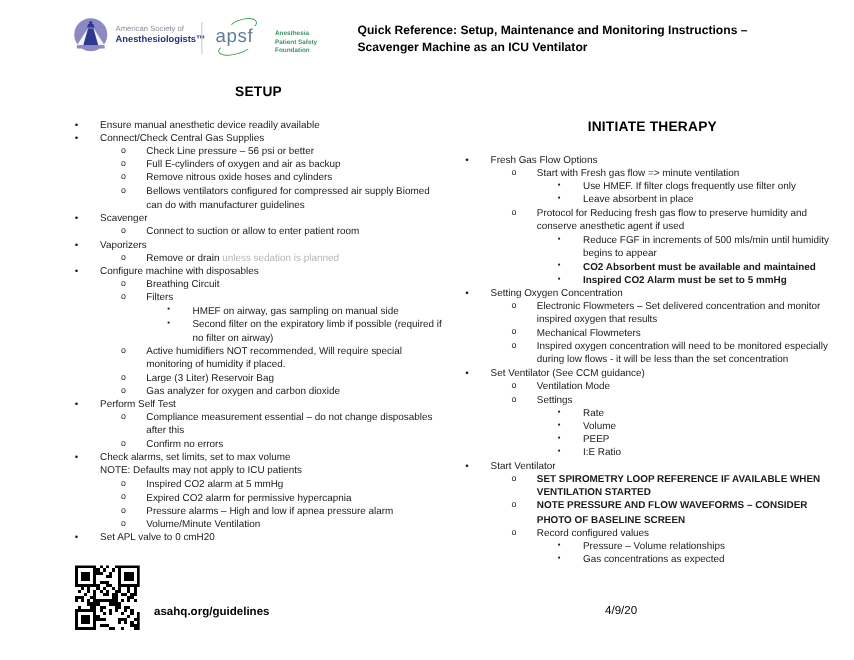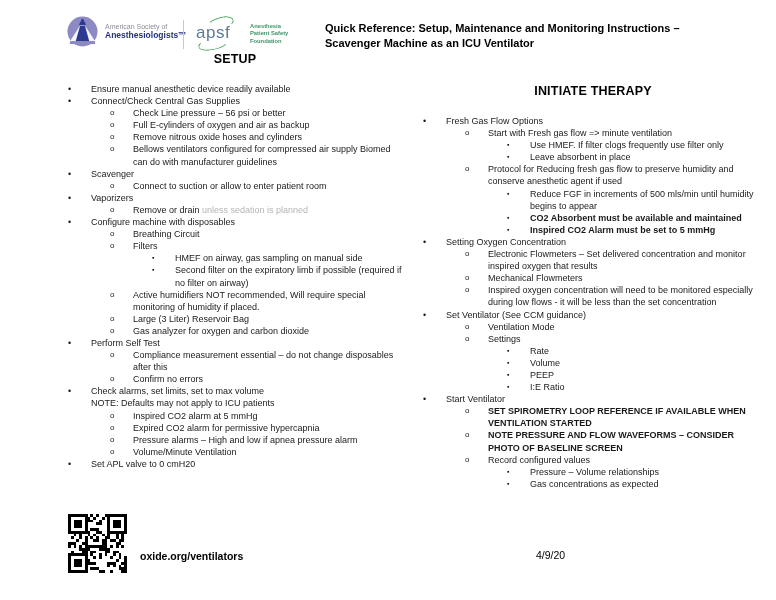--- a/index.html
+++ b/index.html
@@ -7,49 +7,49 @@
   body { font-family: "Liberation Sans", sans-serif; color: #1a1a1a; position: relative; }
 
   
   .header { position: absolute; left: 0; top: 0; width: 776px; height: 64px; }
   .asa-logo { position: absolute; left: 67px; top: 16px; display: flex; align-items: center; }
   .asa-circle { width: 31px; height: 31px; flex: none; }
   .asa-text { margin-left: 7px; line-height: 1.15; }
   .asa-text .l1 { font-size: 7px; color: #8d8d99; }
   .asa-text .l2 { font-size: 8.5px; font-weight: bold; color: #253081; }
   .logo-divider { position: absolute; left: 183px; top: 20px; width: 1px; height: 29px; background: #c9c9c9; }
-  .apsf-logo { position: absolute; left: 194px; top: 18px; display: flex; align-items: center; }
+  .apsf-logo { position: absolute; left: 194px; top: 18px; display: flex; align-items: flex-end; }
   .apsf-mark { position: relative; width: 52px; height: 32px; }
   .apsf-word { position: absolute; left: 2px; top: 5px; font-size: 17px; letter-spacing: 0.5px; color: #5e7c96; font-weight: normal; }
   .apsf-arc { position: absolute; border: 1.6px solid #45a85d; border-radius: 50%; background: transparent; }
   .apsf-arc.top { left: 14px; top: -1px; width: 26px; height: 12px; border-bottom-color: transparent; border-left-color: transparent; transform: rotate(-14deg); }
   .apsf-arc.bottom { left: 4px; top: 20px; width: 30px; height: 12px; border-top-color: transparent; border-right-color: transparent; transform: rotate(-12deg); }
   .apsf-text { margin-left: 4px; font-size: 5.8px; line-height: 1.25; color: #3f9368; font-weight: bold; }
   .doc-title { position: absolute; left: 325px; top: 21px; width: 450px; font-size: 11px; font-weight: bold; line-height: 14.5px; color: #000; }
 
   
-  .column { position: absolute; top: 52px; }
+  .column { position: absolute; top: 76px; }
   .column.left  { left: 68px;  width: 334px; }
   .column.right { left: 423px; width: 340px; margin-top: 32px; }
   .col-heading { text-align: center; font-size: 12.5px; font-weight: bold; letter-spacing: 0.2px; margin-bottom: 17px; color: #000; }
   .list { font-size: 9px; line-height: 12.1px; }
   .li { display: flex; }
   .li .marker { flex: none; width: 23px; }
   .li.l2 { margin-left: 42px; }
   .li.l3 { margin-left: 84px; }
   .li.l2 .marker { font-size: 8px; }
   .li.l3 .marker { font-size: 7px; }
   .li .txt { flex: 1; }
   .li.bold .txt { font-weight: bold; }
   .gray { color: #b5b5b5; }
 
   
   .qr { position: absolute; left: 68px; top: 514px; width: 59px; height: 59px; }
   .site-url { position: absolute; left: 140px; top: 550px; font-size: 10.5px; font-weight: bold; color: #000; }
-  .doc-date { position: absolute; left: 536px; top: 549px; font-size: 10.5px; color: #000; }
+  .doc-date { position: absolute; left: 550px; top: 549px; font-size: 10.5px; color: #000; }
 </style>
 </head>
 <body>
 
 <div class="header">
   <div class="asa-logo">
     <svg class="asa-circle" viewBox="0 0 32 32">
       <circle cx="16" cy="16" r="15.5" fill="#8d89c2"></circle>
       <path d="M16 6 L3 26 L29 26 Z" fill="#ffffff" opacity="0.9"></path>
       <path d="M13.5 10 L9 26 L23 26 L18.5 10 Z" fill="#2b3990"></path>
@@ -300,14 +300,14 @@
       <div class="li l3">
         <span class="marker">▪</span>
         <span class="txt"><span>Gas concentrations as expected</span></span>
       </div>
     </div>
 </div>
 
 <svg class="qr" id="qr-svg" viewBox="0 0 21 21" shape-rendering="crispEdges">
     <path d="M8 0h1v1h-1zM10 0h1v1h-1zM13 0h1v1h-1zM7 1h1v1h-1zM9 1h1v1h-1zM12 1h1v1h-1zM7 2h1v1h-1zM8 2h1v1h-1zM11 2h1v1h-1zM10 3h1v1h-1zM11 3h1v1h-1zM8 5h1v1h-1zM9 5h1v1h-1zM10 5h1v1h-1zM7 6h1v1h-1zM10 6h1v1h-1zM11 6h1v1h-1zM2 7h1v1h-1zM4 7h1v1h-1zM7 7h1v1h-1zM9 7h1v1h-1zM12 7h1v1h-1zM14 7h1v1h-1zM17 7h1v1h-1zM19 7h1v1h-1zM1 8h1v1h-1zM4 8h1v1h-1zM6 8h1v1h-1zM8 8h1v1h-1zM10 8h1v1h-1zM13 8h1v1h-1zM14 8h1v1h-1zM17 8h1v1h-1zM19 8h1v1h-1zM3 9h1v1h-1zM6 9h1v1h-1zM9 9h1v1h-1zM10 9h1v1h-1zM12 9h1v1h-1zM13 9h1v1h-1zM15 9h1v1h-1zM16 9h1v1h-1zM18 9h1v1h-1zM19 9h1v1h-1zM0 10h1v1h-1zM1 10h1v1h-1zM2 10h1v1h-1zM5 10h1v1h-1zM6 10h1v1h-1zM12 10h1v1h-1zM13 10h1v1h-1zM17 10h1v1h-1zM18 10h1v1h-1zM0 11h1v1h-1zM2 11h1v1h-1zM4 11h1v1h-1zM6 11h1v1h-1zM7 11h1v1h-1zM8 11h1v1h-1zM9 11h1v1h-1zM10 11h1v1h-1zM11 11h1v1h-1zM12 11h1v1h-1zM13 11h1v1h-1zM15 11h1v1h-1zM17 11h1v1h-1zM19 11h1v1h-1zM4 12h1v1h-1zM5 12h1v1h-1zM6 12h1v1h-1zM7 12h1v1h-1zM11 12h1v1h-1zM12 12h1v1h-1zM13 12h1v1h-1zM14 12h1v1h-1zM1 13h1v1h-1zM5 13h1v1h-1zM6 13h1v1h-1zM8 13h1v1h-1zM9 13h1v1h-1zM13 13h1v1h-1zM14 13h1v1h-1zM16 13h1v1h-1zM17 13h1v1h-1zM8 14h1v1h-1zM11 14h1v1h-1zM13 14h1v1h-1zM16 14h1v1h-1zM18 14h1v1h-1zM9 15h1v1h-1zM11 15h1v1h-1zM15 15h1v1h-1zM18 15h1v1h-1zM20 15h1v1h-1zM7 16h1v1h-1zM17 16h1v1h-1zM20 16h1v1h-1zM7 17h1v1h-1zM8 17h1v1h-1zM9 17h1v1h-1zM14 17h1v1h-1zM15 17h1v1h-1zM16 17h1v1h-1zM19 17h1v1h-1zM20 17h1v1h-1zM14 18h1v1h-1zM16 18h1v1h-1zM18 18h1v1h-1zM20 18h1v1h-1zM8 19h1v1h-1zM9 19h1v1h-1zM10 19h1v1h-1zM18 19h1v1h-1zM19 19h1v1h-1zM20 19h1v1h-1zM11 20h1v1h-1zM12 20h1v1h-1zM15 20h1v1h-1zM19 20h1v1h-1zM20 20h1v1h-1zM0 0h7v7h-7zM1 1v5h5v-5zM2 2h3v3h-3zM14 0h7v7h-7zM15 1v5h5v-5zM16 2h3v3h-3zM0 14h7v7h-7zM1 15v5h5v-5zM2 16h3v3h-3z" fill="#000" fill-rule="evenodd"></path>
   </svg>
-<div class="site-url">oxide.org/ventilators</div>
+<div class="site-url">asahq.org/guidelines</div>
 <div class="doc-date">4/9/20</div>
 
 </body></html>

